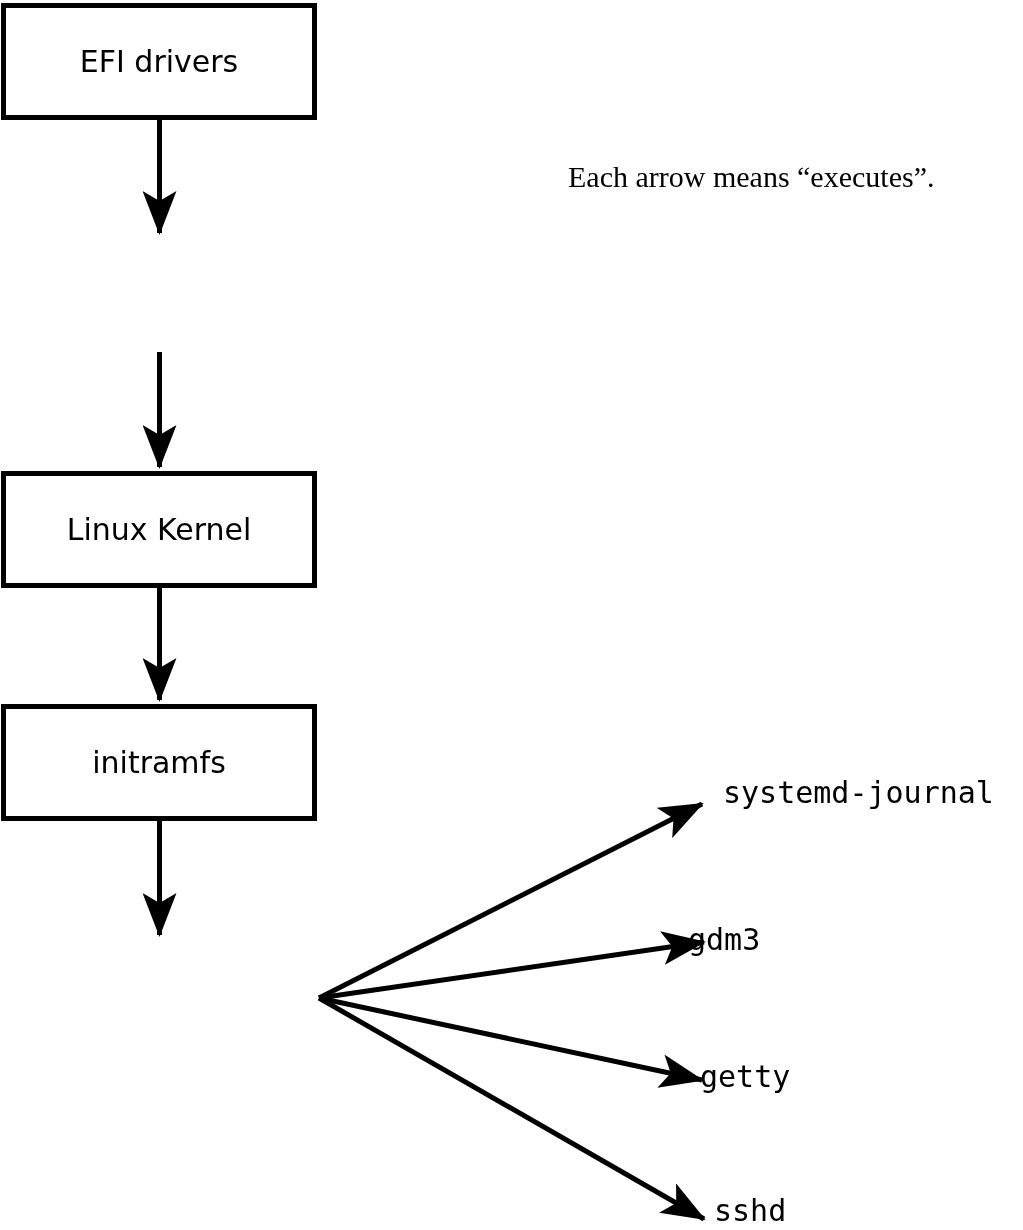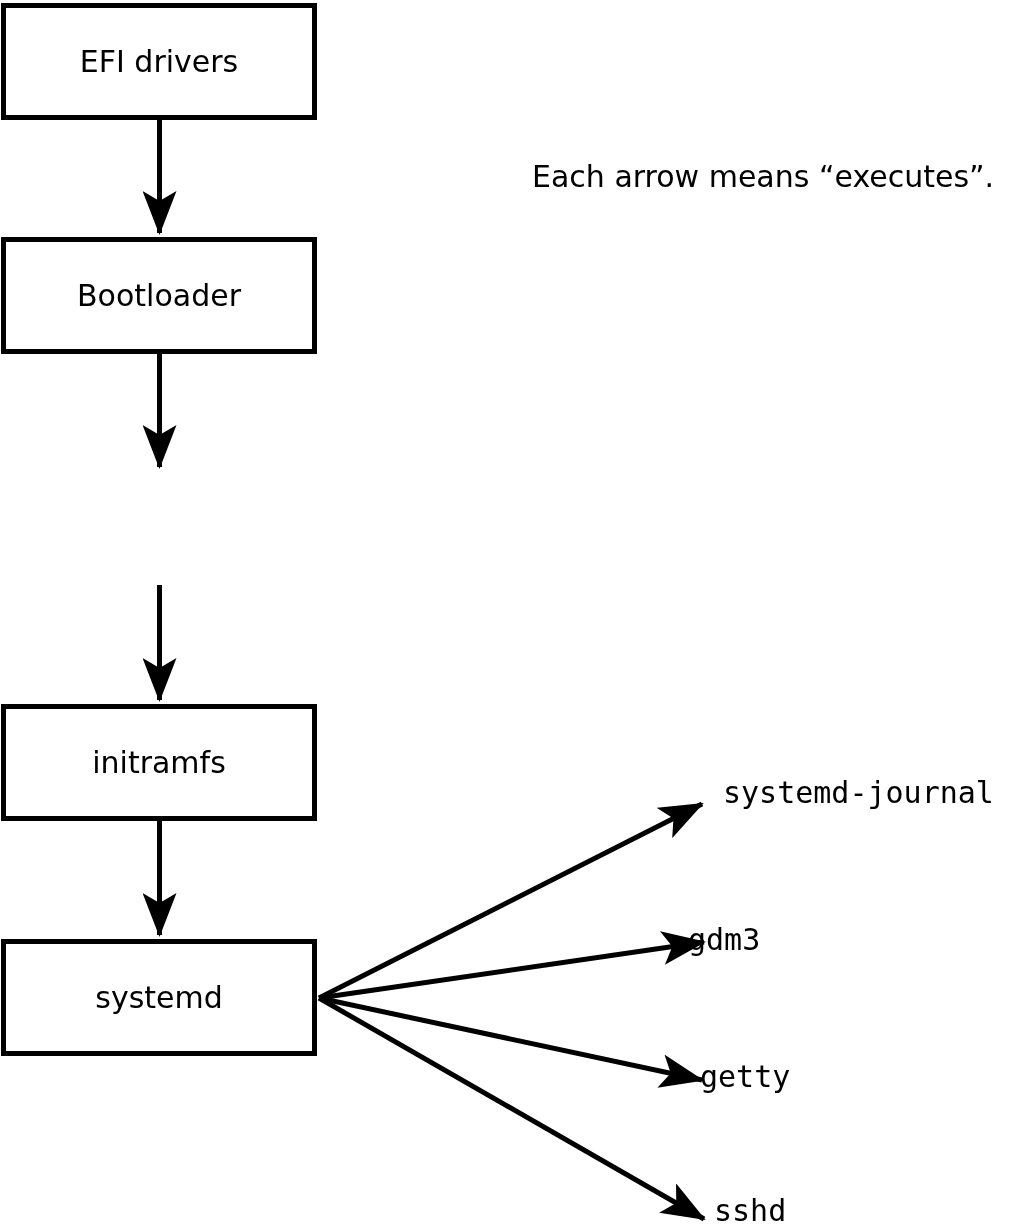--- a/index.html
+++ b/index.html
@@ -33,25 +33,26 @@
     background: #ffffff;
     display: flex;
     align-items: center;
     justify-content: center;
     font-size: 30px;
     line-height: 1;
     white-space: nowrap;
   }
   .note {
     position: absolute;
-    left: 532px;
+    left: 568px;
     top: 162px;
     font-size: 30px;
     line-height: 1;
     white-space: nowrap;
+    font-family: Liberation Serif, serif;
   }
   .proc-label {
     position: absolute;
     font-family: "DejaVu Sans Mono", "Liberation Mono", monospace;
     font-size: 30px;
     line-height: 1;
     white-space: nowrap;
   }
 </style>
 </head>
@@ -73,28 +74,25 @@
 
     <line x1="319" y1="998" x2="702" y2="804" stroke="#000000" stroke-width="5" marker-end="url(#ah)"></line>
     <line x1="319" y1="998" x2="704" y2="942" stroke="#000000" stroke-width="5" marker-end="url(#ah)"></line>
     <line x1="319" y1="998" x2="702" y2="1080" stroke="#000000" stroke-width="5" marker-end="url(#ah)"></line>
     <line x1="319" y1="998" x2="704" y2="1219" stroke="#000000" stroke-width="5" marker-end="url(#ah)"></line>
   </svg>
 
   <div class="node-box" style="top:3px">
     <span>EFI drivers</span>
   </div>
-  <div class="node-box" style="top:237px">
-    <span>Bootloader</span>
+  <div class="node-box" style="top:471px">
+    <span>Linux Kernel</span>
   </div>
   <div class="node-box" style="top:704px">
     <span>initramfs</span>
-  </div>
-  <div class="node-box" style="top:939px">
-    <span>systemd</span>
   </div>
 
   <div class="note">Each arrow means “executes”.</div>
 
   <div class="proc-label" style="left:723px; top:778px">systemd-journal</div>
   <div class="proc-label" style="left:688px; top:925px">gdm3</div>
   <div class="proc-label" style="left:700px; top:1062px">getty</div>
   <div class="proc-label" style="left:714px; top:1196px">sshd</div>
 
 </div>

